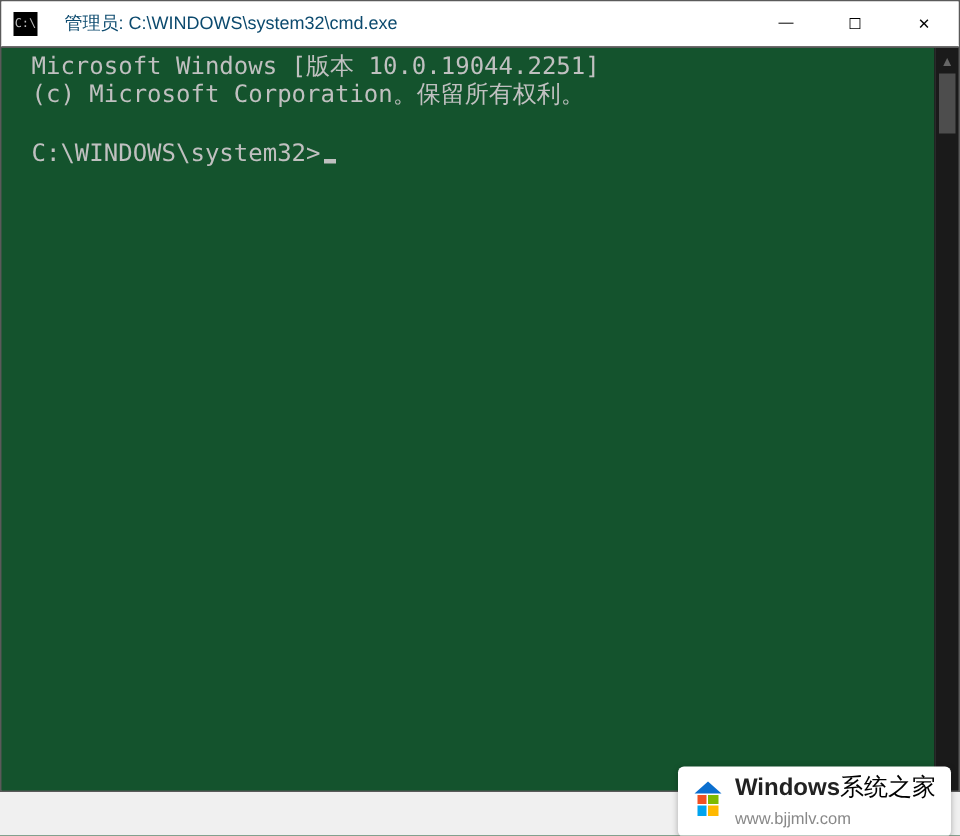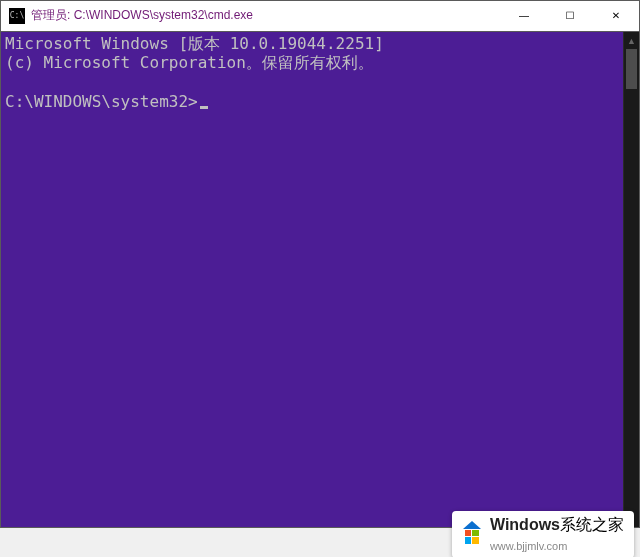--- a/index.html
+++ b/index.html
@@ -37,23 +37,23 @@
       background: #000;
       position: relative;
       display: inline-flex;
       align-items: center;
       justify-content: center;
       font-size: 8px;
       font-family: Consolas, monospace;
       color: #bbb;
     }
     .title-text {
-      margin-left: 6px;
+      margin-left: 18px;
       font-size: 12px;
-      color: #701a75;
+      color: #0c4a6e;
       white-space: nowrap;
       flex: 1;
     }
     .win-controls {
       display: flex;
       height: 100%;
     }
     .win-btn {
       width: 46px;
       height: 100%;
@@ -67,26 +67,26 @@
     }
     .console-wrap {
       flex: 1;
       display: flex;
       background: #000;
       border-top: 1px solid #5a5a5a;
       min-height: 0;
     }
     .console {
       flex: 1;
-      background: #4c1d95;
+      background: #14532d;
       color: #c0c0c0;
       font-family: "NSimSun", "SimSun", Consolas, monospace;
       font-size: 16px;
       line-height: 1.2;
-      padding: 2px 4px;
+      padding: 2px 20px;
       white-space: pre;
       overflow: hidden;
     }
     .cursor {
       display: inline-block;
       width: 8px;
       height: 3px;
       background: #c0c0c0;
       vertical-align: -2px;
       margin-left: 2px;

